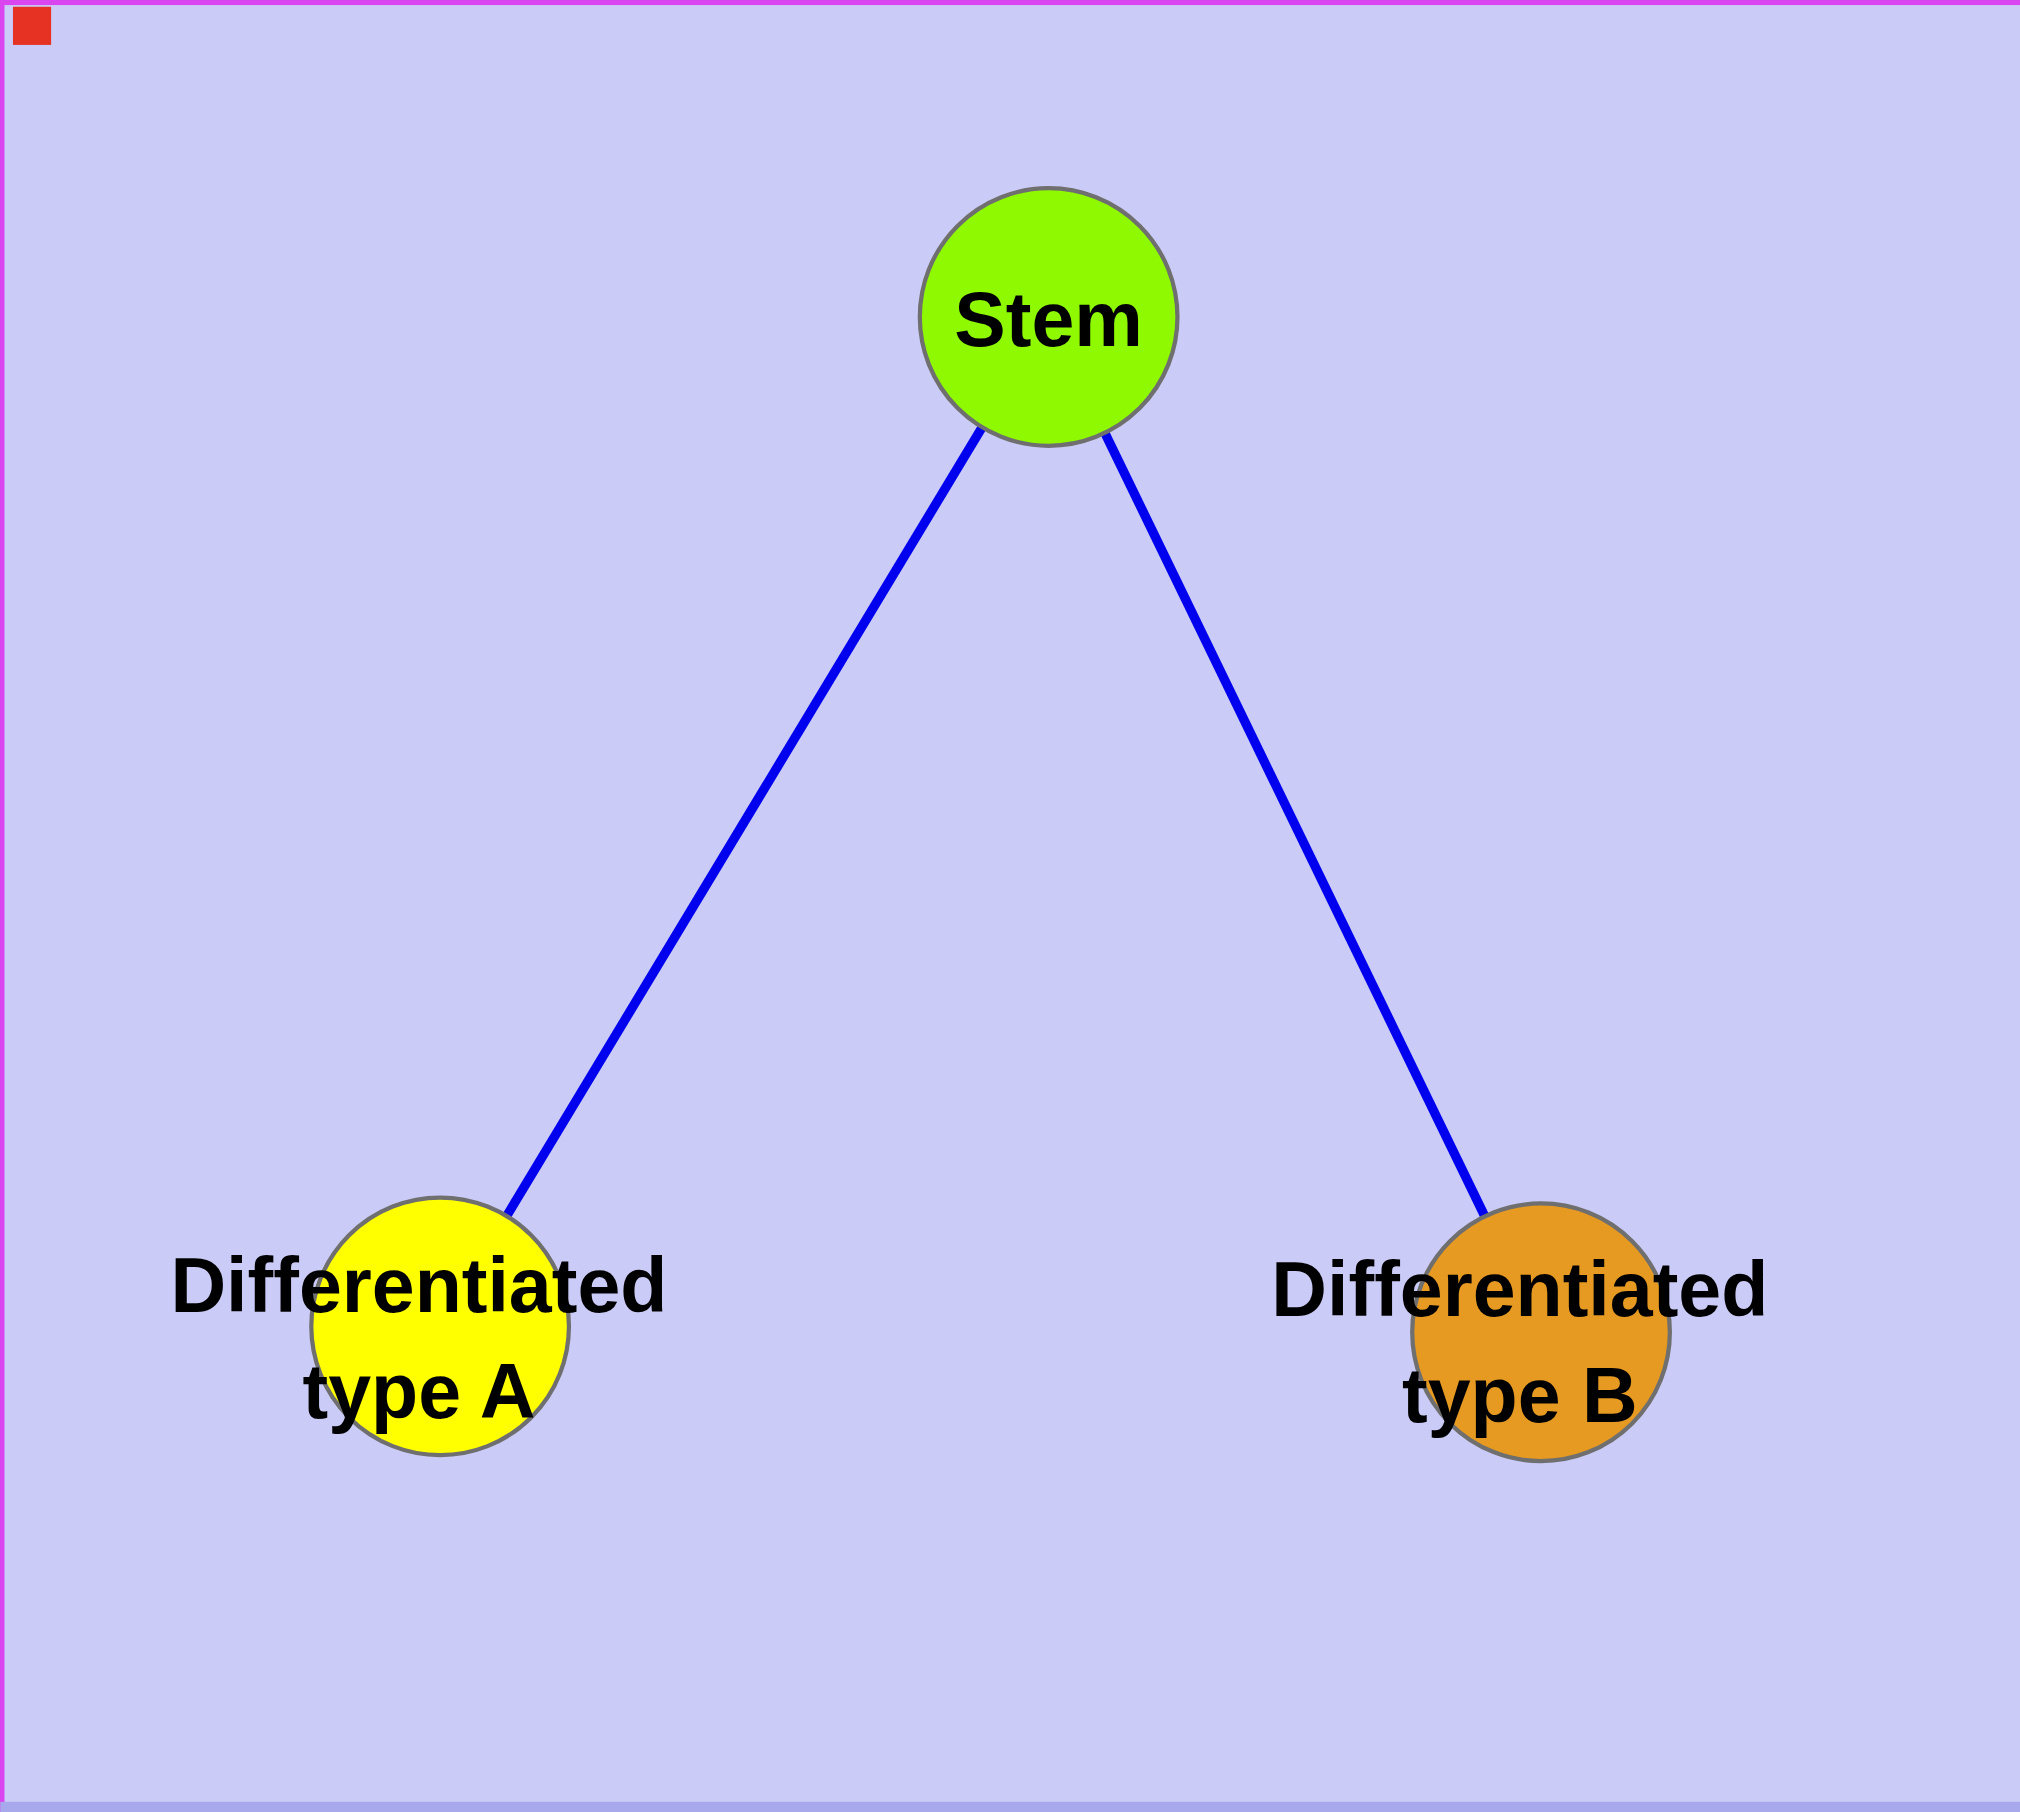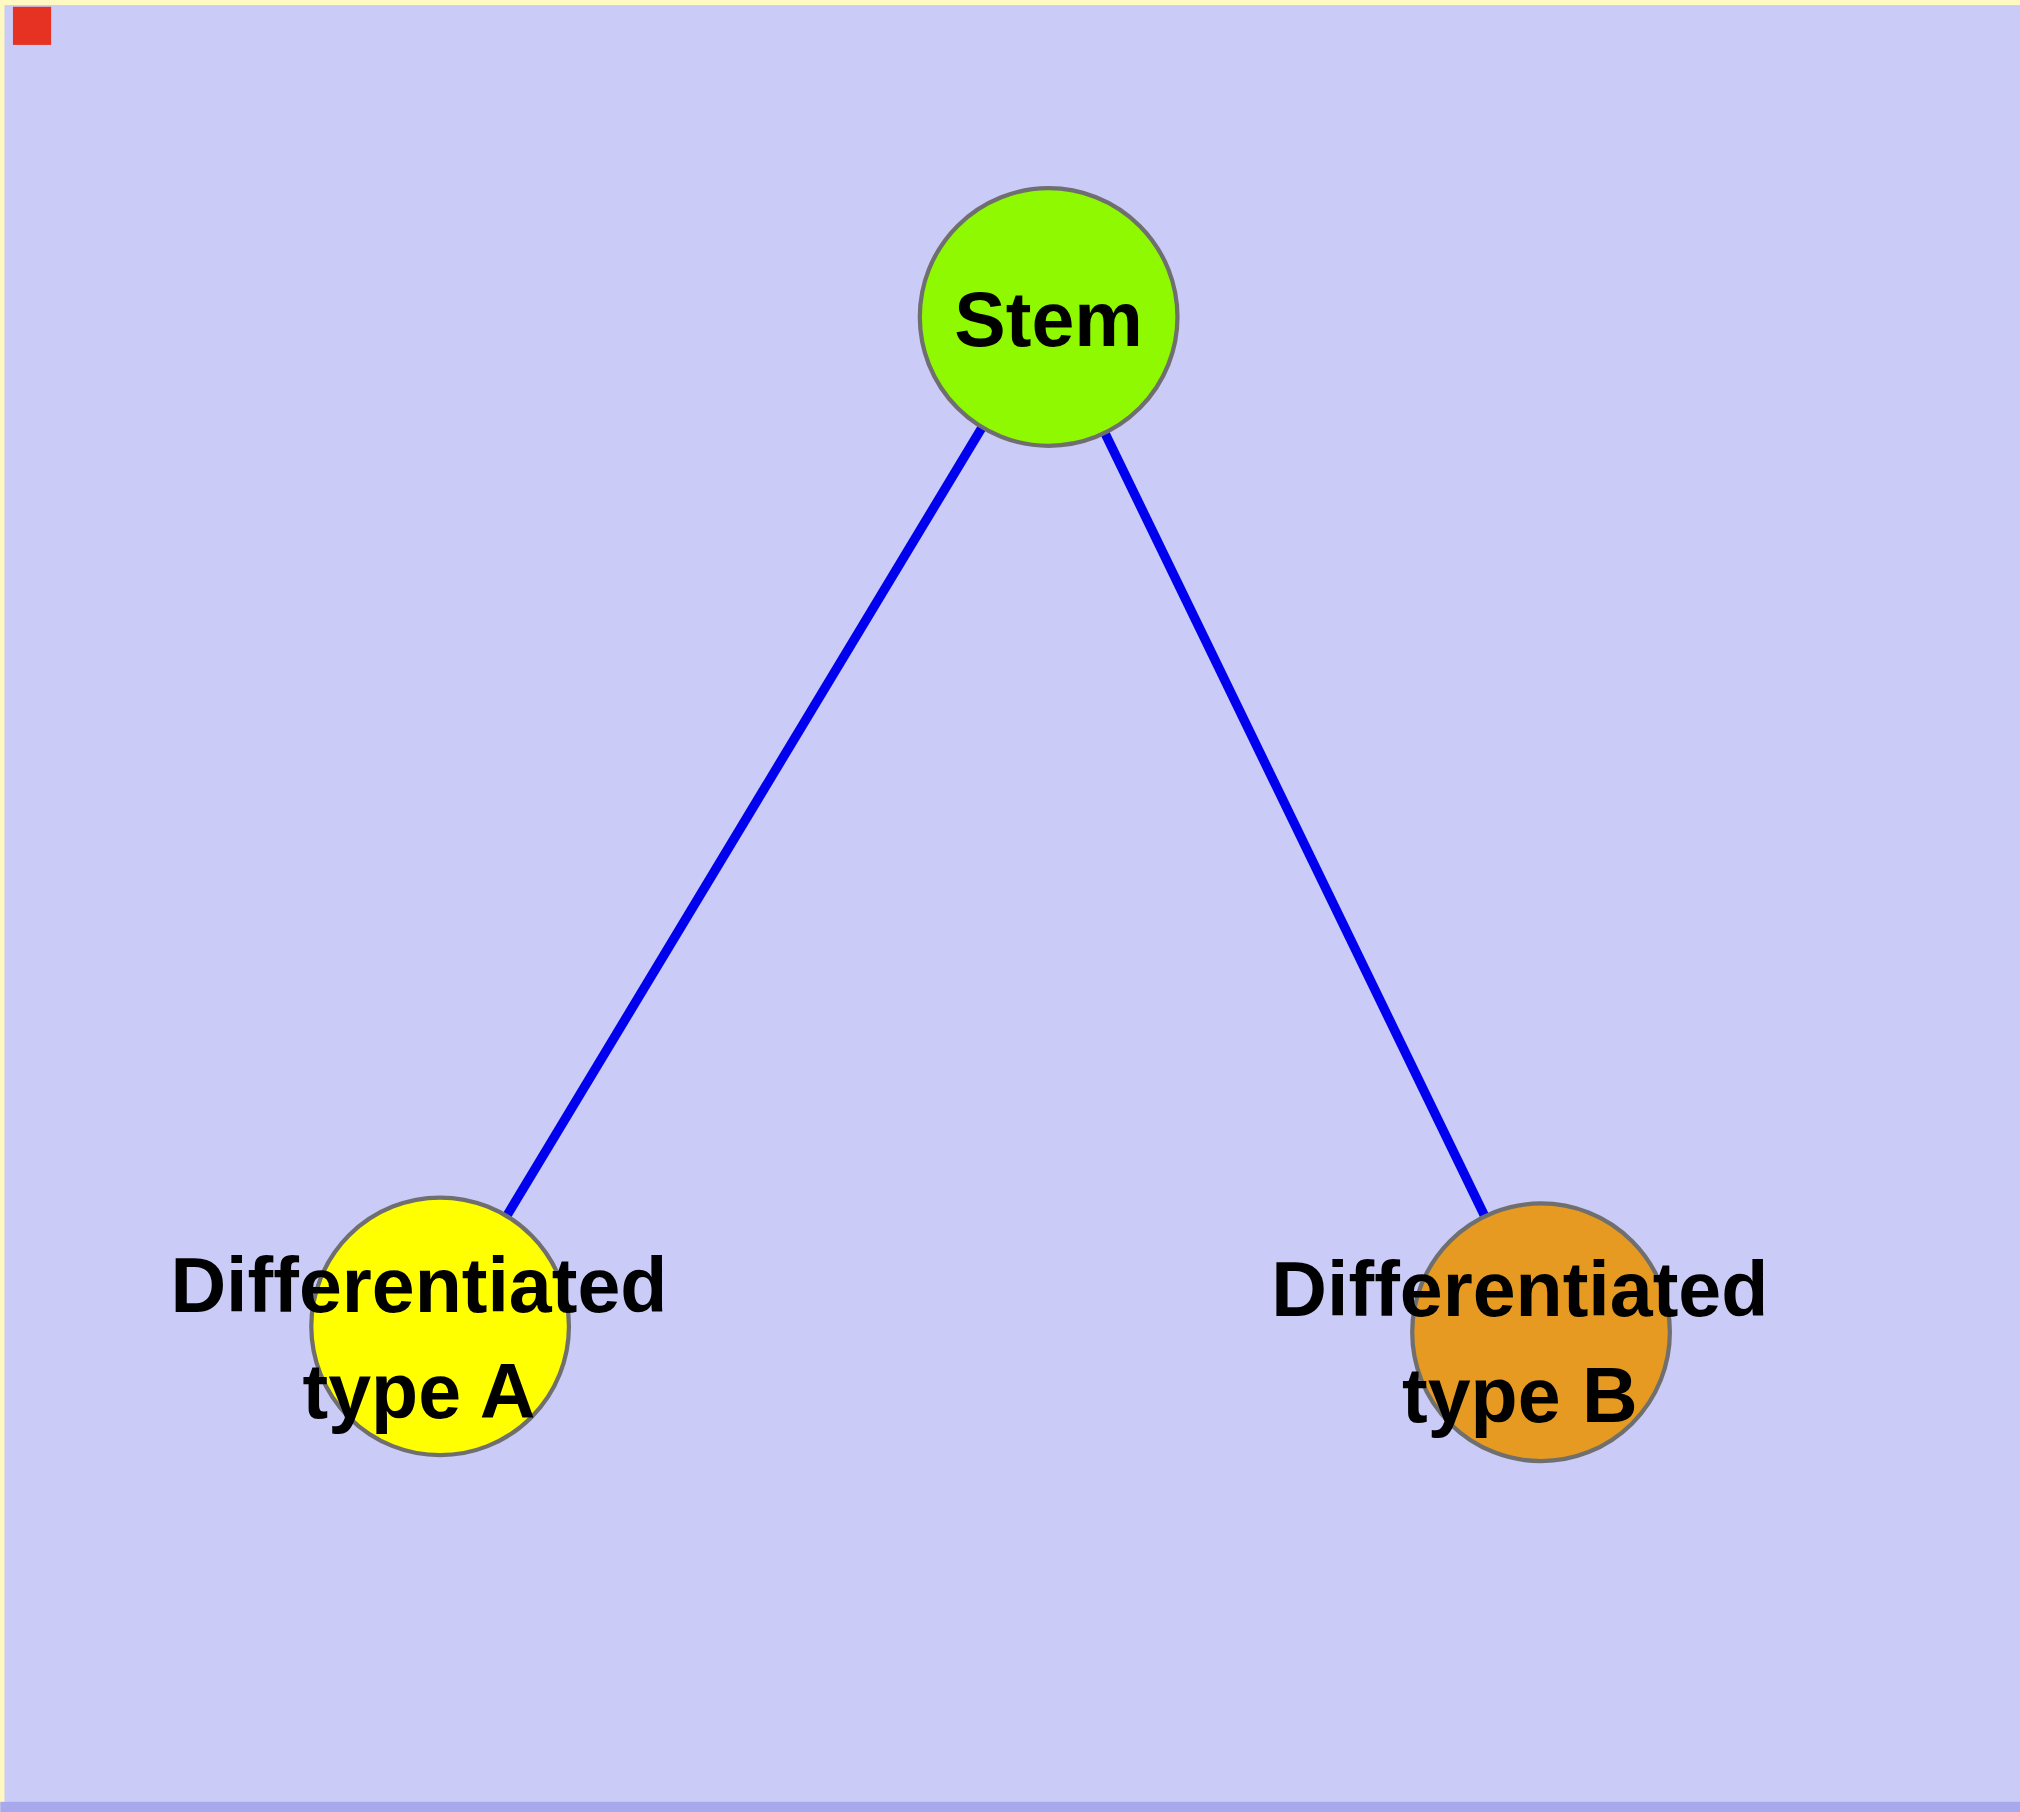--- a/index.html
+++ b/index.html
@@ -1,21 +1,21 @@
 <!DOCTYPE html>
 <html style="font-size:13.6px"><head>
 <meta charset="utf-8">
 <style>
   html, body { margin: 0; padding: 0; background: #ffffff; }
   body { font-family: "Liberation Sans", "DejaVu Sans", sans-serif; }
   .page {
     position: relative;
     width: 2021px;
     height: 1812px;
-    background: #fef9c3; 
+    background: #d946ef; 
     overflow: hidden;
   }
   .page svg { position: absolute; top: 0; left: 0; display: block; }
   .node { stroke-width: 5px; }
   .edge { fill: none; }
   .node-label {
     font-family: "Liberation Sans", "DejaVu Sans", sans-serif;
     font-weight: bold;
     font-size: 91px;
     fill: #000000;

